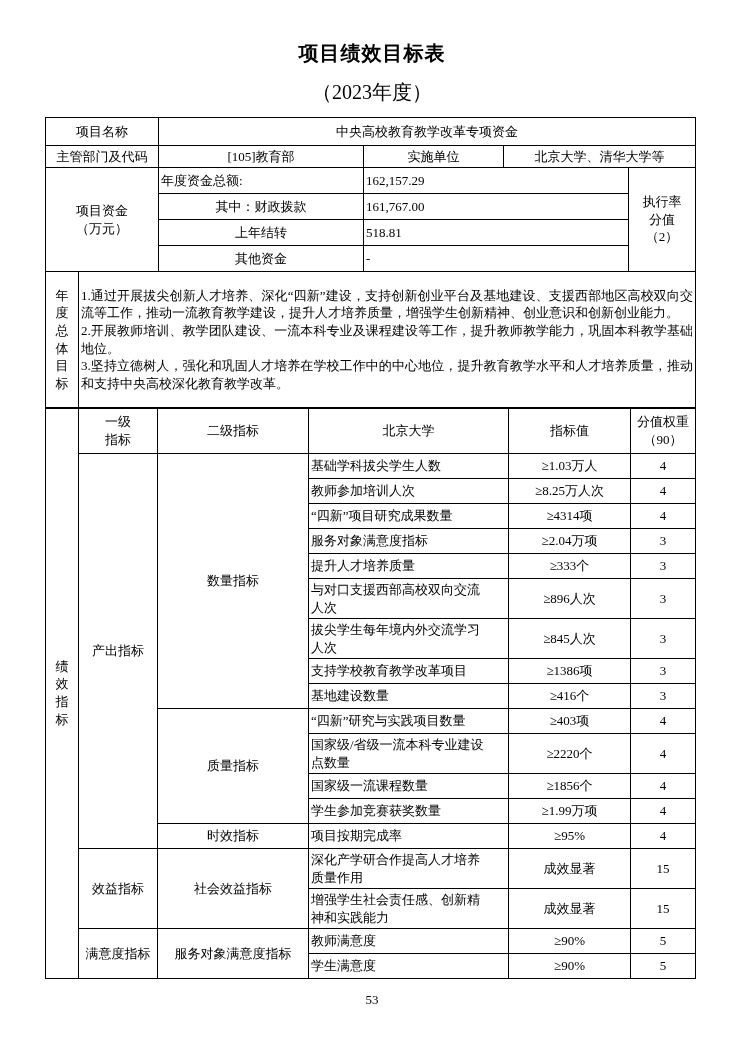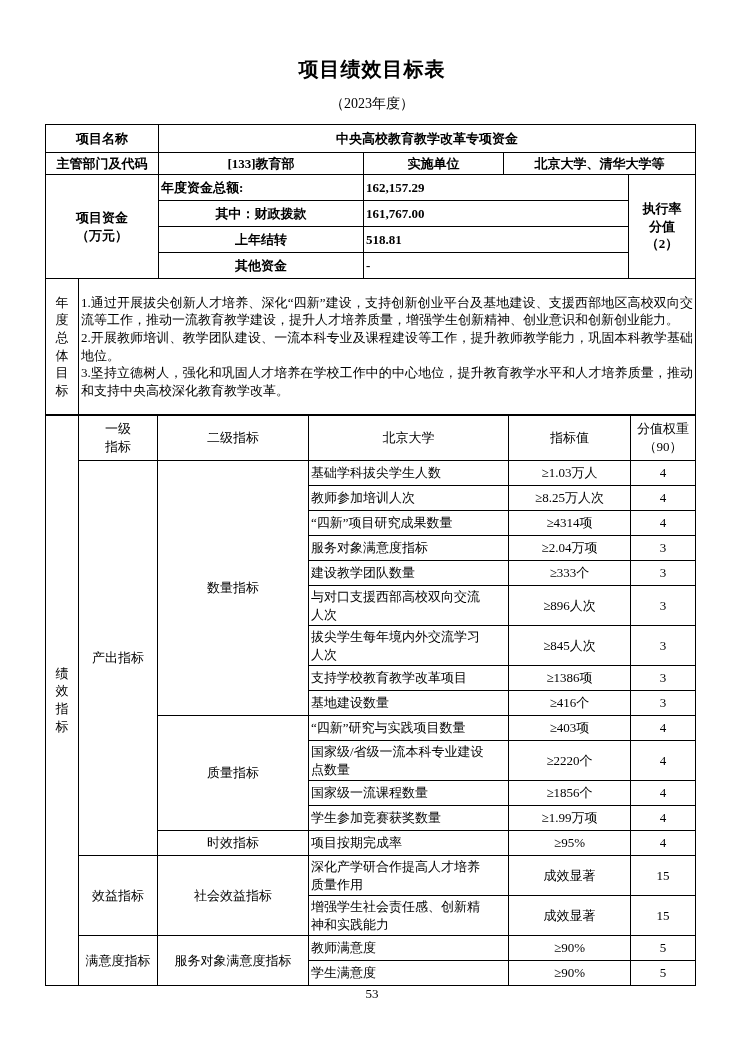--- a/index.html
+++ b/index.html
@@ -9,48 +9,48 @@
     color: #000;
     font-family: "Liberation Serif", "DejaVu Serif", serif;
   }
   .page {
     position: relative;
     width: 744px; height: 1052px;
     background: #fff;
     overflow: hidden;
   }
   .doc-title {
-    padding-top: 56px;
+    padding-top: 40px;
     text-align: center;
     font-size: 20px;
     font-weight: bold;
     letter-spacing: 1px;
     font-family: "Liberation Sans", "DejaVu Sans", sans-serif;
   }
   .doc-subtitle {
     margin-top: 12px;
     text-align: center;
-    font-size: 14px;
+    font-size: 20px;
   }
   table.tbl {
     border-collapse: collapse;
     table-layout: fixed;
     margin-left: 45px;
     width: 650px;
   }
   .tbl td {
     border: 1.5px solid #000;
     font-size: 13px;
     line-height: 1.35;
     padding: 1px 2px;
     vertical-align: middle;
     white-space: pre-line;
     overflow: hidden;
   }
-  .tbl-top { margin-top: 11px; font-weight: bold; }
+  .tbl-top { margin-top: 11px; }
   .tbl-goal, .tbl-ind { margin-top: -1.5px; }
 
   .c  { text-align: center; }
   .lbl-left  { text-align: left;  padding-left: 7px; }
   .lbl-right { text-align: center; padding-right: 38px; }
   .num { text-align: left; padding-right: 5px; }
   .l3  { text-align: left; padding-left: 6px; }
 
   .vert { text-align: center; line-height: 19px; padding: 0; }
   .goal-cell {
@@ -62,20 +62,21 @@
 
   tr.h28 { height: 28px; }
   tr.h29 { height: 22px; }
   tr.h26 { height: 26px; }
   tr.h137 { height: 137px; }
   tr.h46 { height: 46px; }
   tr.rs { height: 25px; }
   tr.rd { height: 40px; }
 
   .page-num {
+    margin-top: 13px;
     text-align: center;
     font-size: 13px;
   }
 </style>
 </head>
 <body>
 
 <div class="page">
 
   <div class="doc-title">项目绩效目标表</div>
@@ -89,21 +90,21 @@
         <col style="width:125px">
         <col style="width:67px">
     </colgroup>
     <tbody>
         <tr class="h28">
       <td class="c">项目名称</td>
       <td class="c" colspan="4">中央高校教育教学改革专项资金</td>
     </tr>
     <tr class="h29">
       <td class="c">主管部门及代码</td>
-      <td class="c">[133]教育部</td>
+      <td class="c">[105]教育部</td>
       <td class="c">实施单位</td>
       <td class="c" colspan="2">北京大学、清华大学等</td>
     </tr>
     <tr class="h26">
       <td class="c" rowspan="4">项目资金
 （万元）</td>
       <td class="lbl-left">年度资金总额:</td>
       <td class="num" colspan="2">162,157.29</td>
       <td class="c" rowspan="4">执行率
 分值
@@ -183,21 +184,21 @@
       <td class="l3">“四新”项目研究成果数量</td>
       <td class="c">≥4314项</td>
       <td class="c">4</td>
     </tr>
     <tr class="rs">
       <td class="l3">服务对象满意度指标</td>
       <td class="c">≥2.04万项</td>
       <td class="c">3</td>
     </tr>
     <tr class="rs">
-      <td class="l3">建设教学团队数量</td>
+      <td class="l3">提升人才培养质量</td>
       <td class="c">≥333个</td>
       <td class="c">3</td>
     </tr>
     <tr class="rd">
       <td class="l3">与对口支援西部高校双向交流
 人次</td>
       <td class="c">≥896人次</td>
       <td class="c">3</td>
     </tr>
     <tr class="rd">

